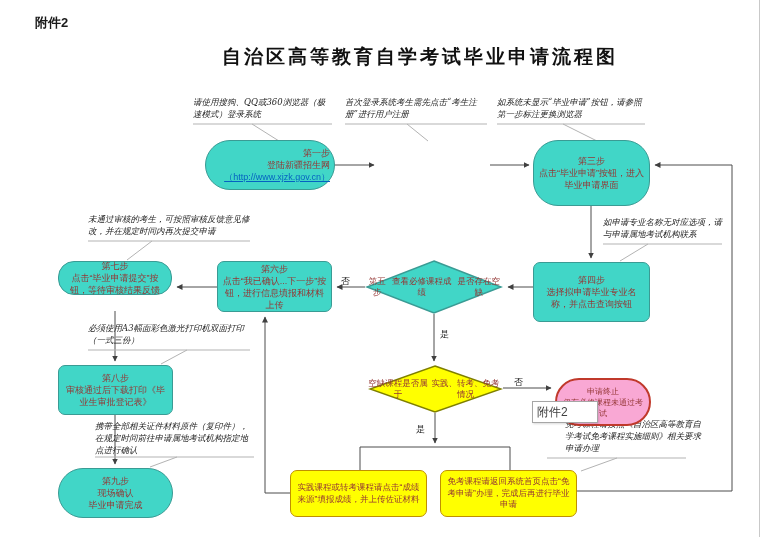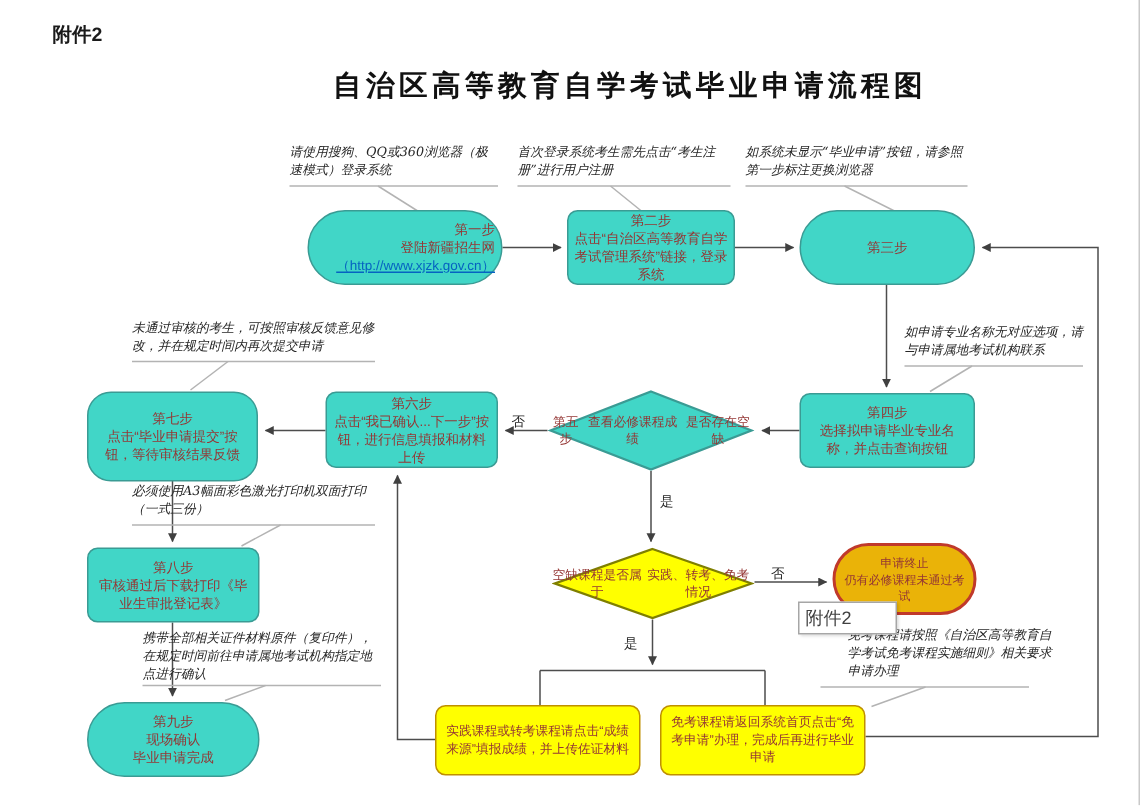--- a/index.html
+++ b/index.html
@@ -10,21 +10,21 @@
   .title{position:absolute;left:190px;top:44px;width:460px;text-align:center;
          font-family:"DejaVu Serif",serif;font-size:19px;font-weight:600;letter-spacing:3px;color:#111;}
   .note{position:absolute;font-family:"DejaVu Serif",serif;font-style:italic;
         font-size:8.5px;line-height:12px;color:#262626;}
   .shape{position:absolute;display:flex;flex-direction:column;align-items:center;justify-content:center;
          text-align:center;color:#943634;font-size:9px;line-height:12px;box-sizing:border-box;padding:2px 4px;}
   .teal{background:#41d6c7;border:1.5px solid #3a9b94;}
   .rect{border-radius:7px;}
   .stadium{border-radius:26px;}
   .yellowbox{background:#ffff00;border:1.5px solid #bf9000;border-radius:7px;}
-  .redterm{background:#eab308;border:2px solid #c0392b;border-radius:24px;font-size:8px;line-height:11px;}
+  .redterm{background:#f9a8d4;border:2px solid #c0392b;border-radius:24px;font-size:8px;line-height:11px;margin-top:16px;}
   .diamond{position:absolute;}
   .diamond .dtext{position:absolute;left:0;top:0;width:100%;height:100%;display:flex;flex-direction:row;
          align-items:center;justify-content:center;text-align:center;color:#943634;font-size:8.5px;line-height:11px;}
   .lbl{position:absolute;font-size:9px;color:#262626;}
   .url{color:#0563c1;text-decoration:underline;}
   .tooltip{position:absolute;left:532px;top:401px;width:60px;height:20px;background:#ffffff;
            border:1px solid #a6a6a6;font-size:12px;color:#404040;line-height:20px;padding-left:4px;
            box-shadow:1px 1px 2px rgba(0,0,0,0.15);}
   .page-edge{position:absolute;left:759px;top:0;width:1px;height:537px;background:#c9c9c9;}
   .block{display:block;}
@@ -91,51 +91,48 @@
   <div class="note" style="left:88px;top:322px;width:162px;">必须使用A3幅面彩色激光打印机双面打印（一式三份）</div>
   <div class="note" style="left:95px;top:420px;width:160px;">携带全部相关证件材料原件（复印件），在规定时间前往申请属地考试机构指定地点进行确认</div>
   <div class="note" style="left:565px;top:418px;width:142px;">免考课程请按照《自治区高等教育自学考试免考课程实施细则》相关要求申请办理</div>
 
   <div class="shape teal stadium" style="left:205px;top:140px;width:130px;height:50px;align-items:flex-end;">
     <span class="block">第一步</span>
     <span class="block">登陆新疆招生网</span>
     <span class="block url">（http://www.xjzk.gov.cn）</span>
   </div>
 
-  <div class="shape teal rect" style="left:378px;top:140px;width:112px;height:50px;">
-    <span class="block">第二步</span>
-    <span class="block">点击“自治区高等教育自学考试管理系统”链接，登录系统</span>
+
+  <div class="shape teal rect" style="left:533px;top:140px;width:117px;height:66px;border-radius:25px;">
+    <span class="block">第三步</span>
+    <span class="block">点击“毕业申请”按钮，进入毕业申请界面</span>
   </div>
 
-  <div class="shape teal rect" style="left:533px;top:140px;width:117px;height:50px;border-radius:25px;">
-    <span class="block">第三步</span>
-  </div>
-
-  <div class="shape teal rect" style="left:533px;top:262px;width:117px;height:50px;">
+  <div class="shape teal rect" style="left:533px;top:262px;width:117px;height:60px;">
     <span class="block">第四步</span>
     <span class="block">选择拟申请毕业专业名称，并点击查询按钮</span>
   </div>
 
   <div class="diamond" style="left:365px;top:260px;width:138px;height:54px;">
     <svg width="138" height="54" viewBox="0 0 138 54">
       <polygon points="69,1 136,27 69,53 2,27" fill="#41d6c7" stroke="#3a9b94" stroke-width="1.5"></polygon>
     </svg>
     <div class="dtext">
       <span class="block">第五步</span>
       <span class="block">查看必修课程成绩</span>
       <span class="block">是否存在空缺</span>
     </div>
   </div>
 
   <div class="shape teal rect" style="left:217px;top:261px;width:115px;height:51px;text-align:center;">
     <span class="block">第六步</span>
     <span class="block">点击“我已确认...下一步”按钮，进行信息填报和材料上传</span>
   </div>
 
-  <div class="shape teal rect" style="left:58px;top:261px;width:114px;height:60px;border-radius:16px;">
+  <div class="shape teal rect" style="left:58px;top:261px;width:114px;height:34px;border-radius:16px;">
     <span class="block">第七步</span>
     <span class="block">点击“毕业申请提交”按钮，等待审核结果反馈</span>
   </div>
 
   <div class="shape teal rect" style="left:58px;top:365px;width:115px;height:50px;">
     <span class="block">第八步</span>
     <span class="block">审核通过后下载打印《毕业生审批登记表》</span>
   </div>
 
   <div class="shape teal stadium" style="left:58px;top:468px;width:115px;height:50px;">

